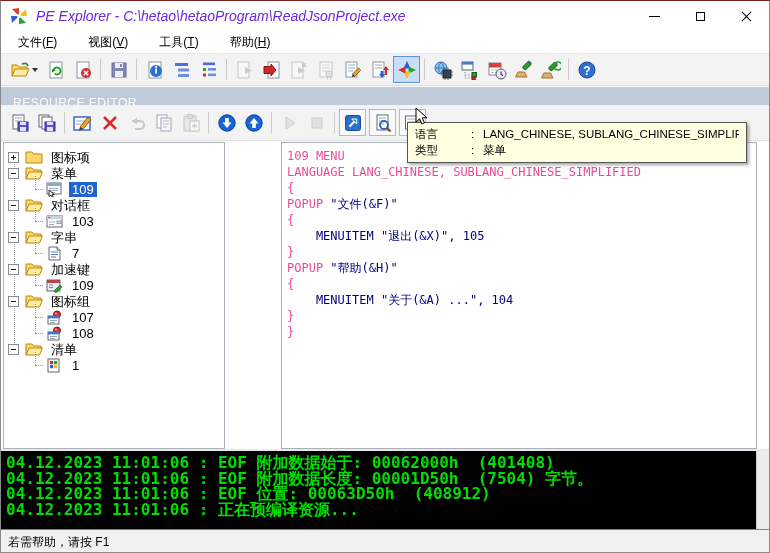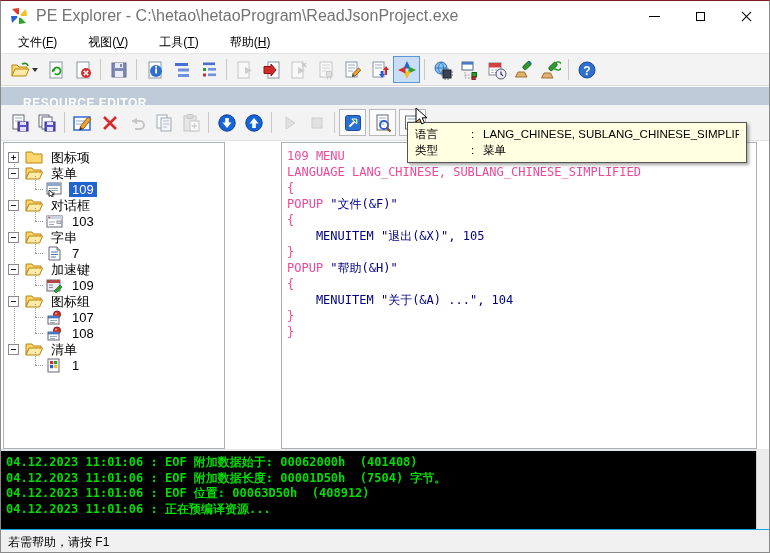--- a/index.html
+++ b/index.html
@@ -3,21 +3,21 @@
 <meta charset="utf-8">
 <style>
   * { box-sizing: border-box; margin: 0; padding: 0; }
   html,body { width:770px; height:553px; }
   body { font-family: "Liberation Sans", sans-serif; font-size:12px; color:#000; }
   #win { position:relative; width:770px; height:553px; background:#fff; border:1px solid #8a8a8a; border-top:1px solid #7a2020; overflow:hidden; }
 
   
   .titlebar { position:absolute; top:0; left:0; right:0; height:30px; background:#fff; display:flex; align-items:center; }
   .app-icon { width:18px; height:18px; margin:0 8px 0 9px; flex:none; }
-  .title-text { font-size:16px; color:#737373; }
+  .title-text { font-size:14px; color:#6d28d9;font-style:italic; }
   .winbtns { position:absolute; right:0; top:0; height:30px; display:flex; }
   .wbtn { width:46px; height:30px; display:flex; align-items:center; justify-content:center; }
   .glyph-min { width:11px; height:0; border-top:1px solid #000; display:block; }
   .glyph-max { width:9px; height:9px; border:1px solid #000; display:block; }
   .glyph-close { position:relative; width:11px; height:11px; display:block; }
   .glyph-close::before,.glyph-close::after { content:""; position:absolute; left:-1px; top:5px; width:13px; border-top:1px solid #000; }
   .glyph-close::before { transform:rotate(45deg); }
   .glyph-close::after { transform:rotate(-45deg); }
 
   
@@ -31,21 +31,21 @@
   .tbtn { width:27px; height:27px; display:flex; align-items:center; justify-content:center; border:1px solid transparent; flex:none; }
   .tbtn.wide { width:36px; }
   .tbtn.active { background:#c9ddf5; border:1px solid #5f94d6; }
   .tbtn.raised { background:#fafafa; border:1px solid #b9b9b9; margin-right:3px; }
   .tsep { width:1px; height:21px; background:#c9c9c9; margin:0 4px; flex:none; }
   .dis { opacity:.42; filter:grayscale(85%); }
   .halfdis { opacity:.72; filter:grayscale(35%); }
   .caret { width:0; height:0; border-left:3.5px solid transparent; border-right:3.5px solid transparent; border-top:4px solid #333; margin-left:2px; }
 
   
-  .rehdr { position:absolute; top:86px; left:0; right:0; height:32px; background:#bfcbd8; color:#fff; font-weight:bold; font-size:12px; letter-spacing:.5px; display:flex; align-items:center; padding-left:22px; }
+  .rehdr { position:absolute; top:86px; left:0; right:0; height:32px; background:#bfcbd8; color:#fff; font-weight:normal; font-size:12px; letter-spacing:.5px; display:flex; align-items:center; padding-left:12px; }
 
   
   .main { position:absolute; top:141px; left:0; right:0; height:308px; background:#fff; }
   .tree-panel { position:absolute; left:2px; top:0; width:222px; height:307px; background:#fff; border:1px solid #a9b0b8; overflow:hidden; padding-top:6px; }
   .tree-guide { position:absolute; left:10px; top:14px; height:192px; border-left:1px dotted #9a9a9a; }
   .trow { display:flex; align-items:center; height:16px; padding-left:4px; font-size:13px; white-space:nowrap; }
   .trow.child { padding-left:26px; }
   .exp { width:11px; height:11px; border:1px solid #8a8a8a; background:#fff; position:relative; flex:none; margin-right:6px; }
   .exp::before { content:""; position:absolute; left:2px; right:2px; top:4px; border-top:1px solid #222; }
   .exp.plus::after { content:""; position:absolute; top:2px; bottom:2px; left:4px; border-left:1px solid #222; }
@@ -61,21 +61,21 @@
   .cline .kw { color:#ec4899; }
   .cline .rest { color:#000080; }
 
   
   .tooltip { position:absolute; left:406px; top:121px; width:340px; background:#ffffe1; border:1px solid #555; box-shadow:2px 2px 3px rgba(0,0,0,.35); padding:3px 7px 4px 7px; z-index:40; }
   .tip-row { line-height:16px; white-space:nowrap; font-size:11.5px; overflow:hidden; }
   .tip-lbl { display:inline-block; width:56px; }
   .tip-colon { display:inline-block; width:12px; }
 
   
-  .console { position:absolute; top:450px; left:0; height:96px; width:757px; background:#000; padding:4px 0 0 5px; font-family:"DejaVu Sans Mono", monospace; font-size:12px; font-weight:bold; color:#00dd00; overflow:hidden; }
+  .console { position:absolute; top:450px; left:0; height:96px; width:757px; background:#000; padding:4px 0 0 5px; font-family:"DejaVu Sans Mono", monospace; font-size:16px; font-weight:bold; color:#00dd00; overflow:hidden; }
   .console .logline { line-height:15.5px; white-space:pre; }
   .console-scroll { position:absolute; top:450px; right:0; width:13px; height:78px; background:#ececec; border-left:1px solid #d0d0d0; }
   .splitter { position:absolute; top:448px; left:0; right:0; height:2px; background:#e9e9e9; }
 
   
   .statusbar { position:absolute; top:528px; left:0; right:0; height:25px; background:#f0f0f0; border-top:1px solid #0ea5e9; display:flex; align-items:center; padding-left:7px; font-size:12px; }
 
   
   .cursor { position:absolute; z-index:60; }
   svg { display:block; }

